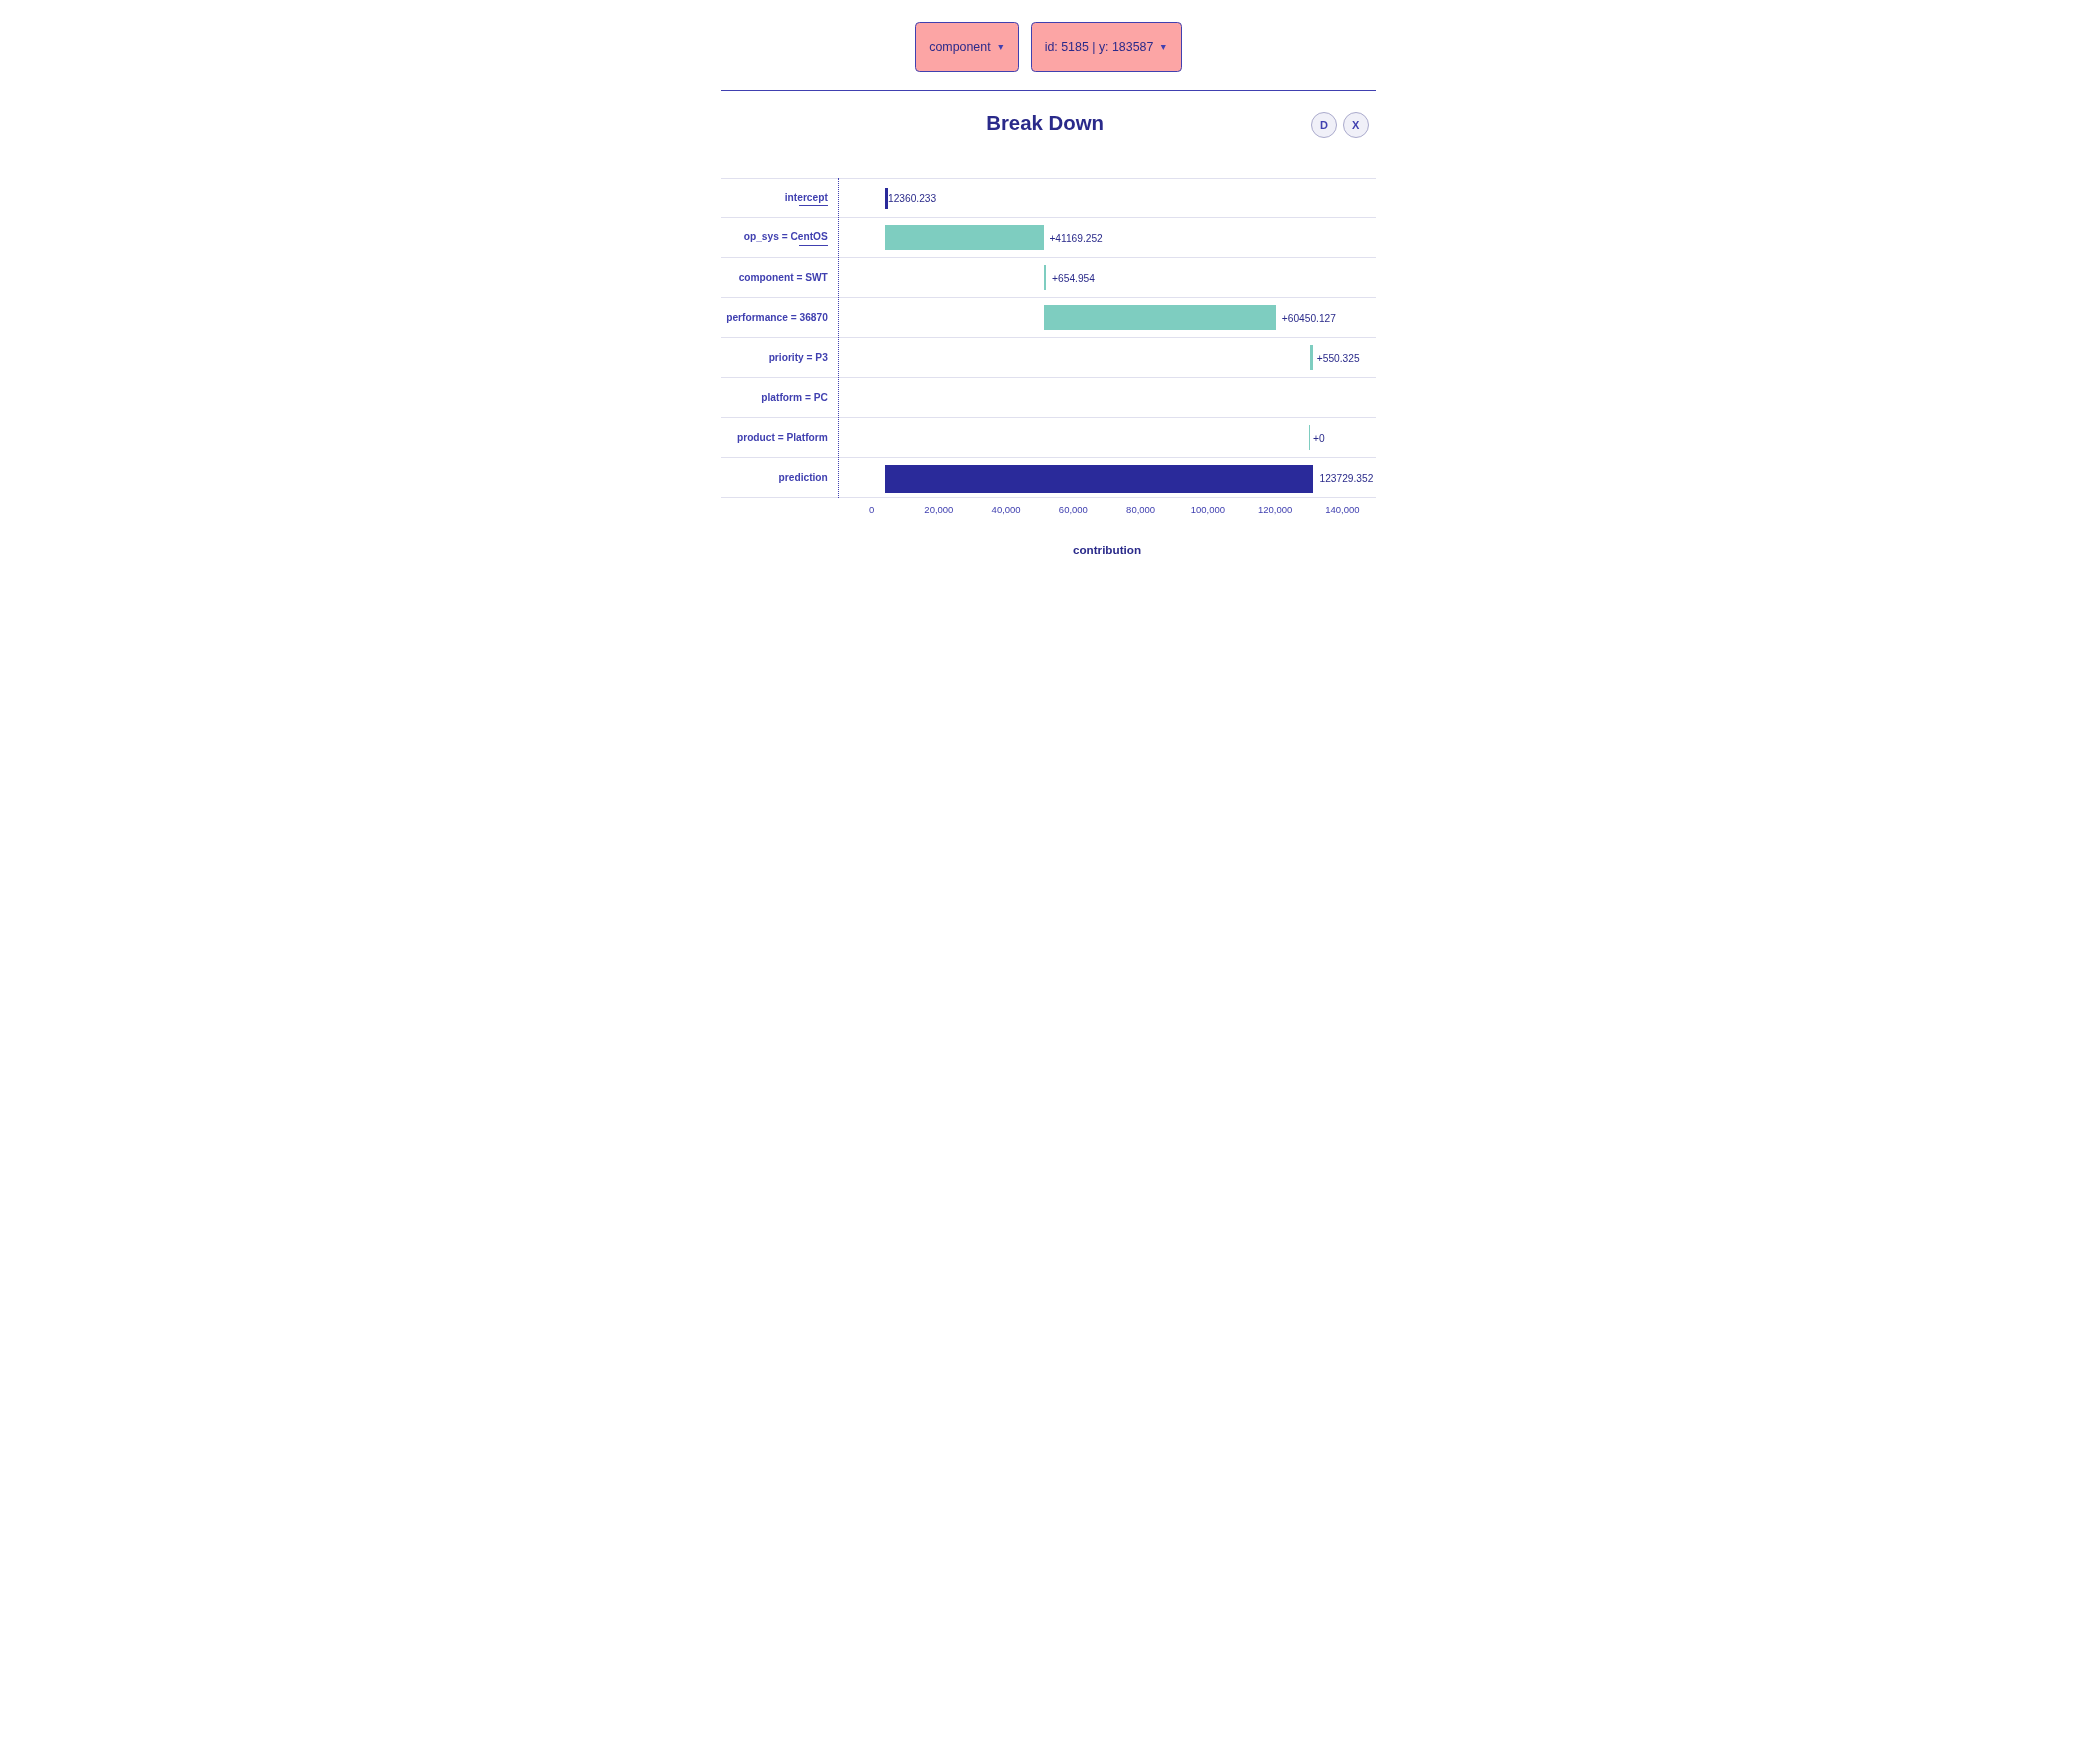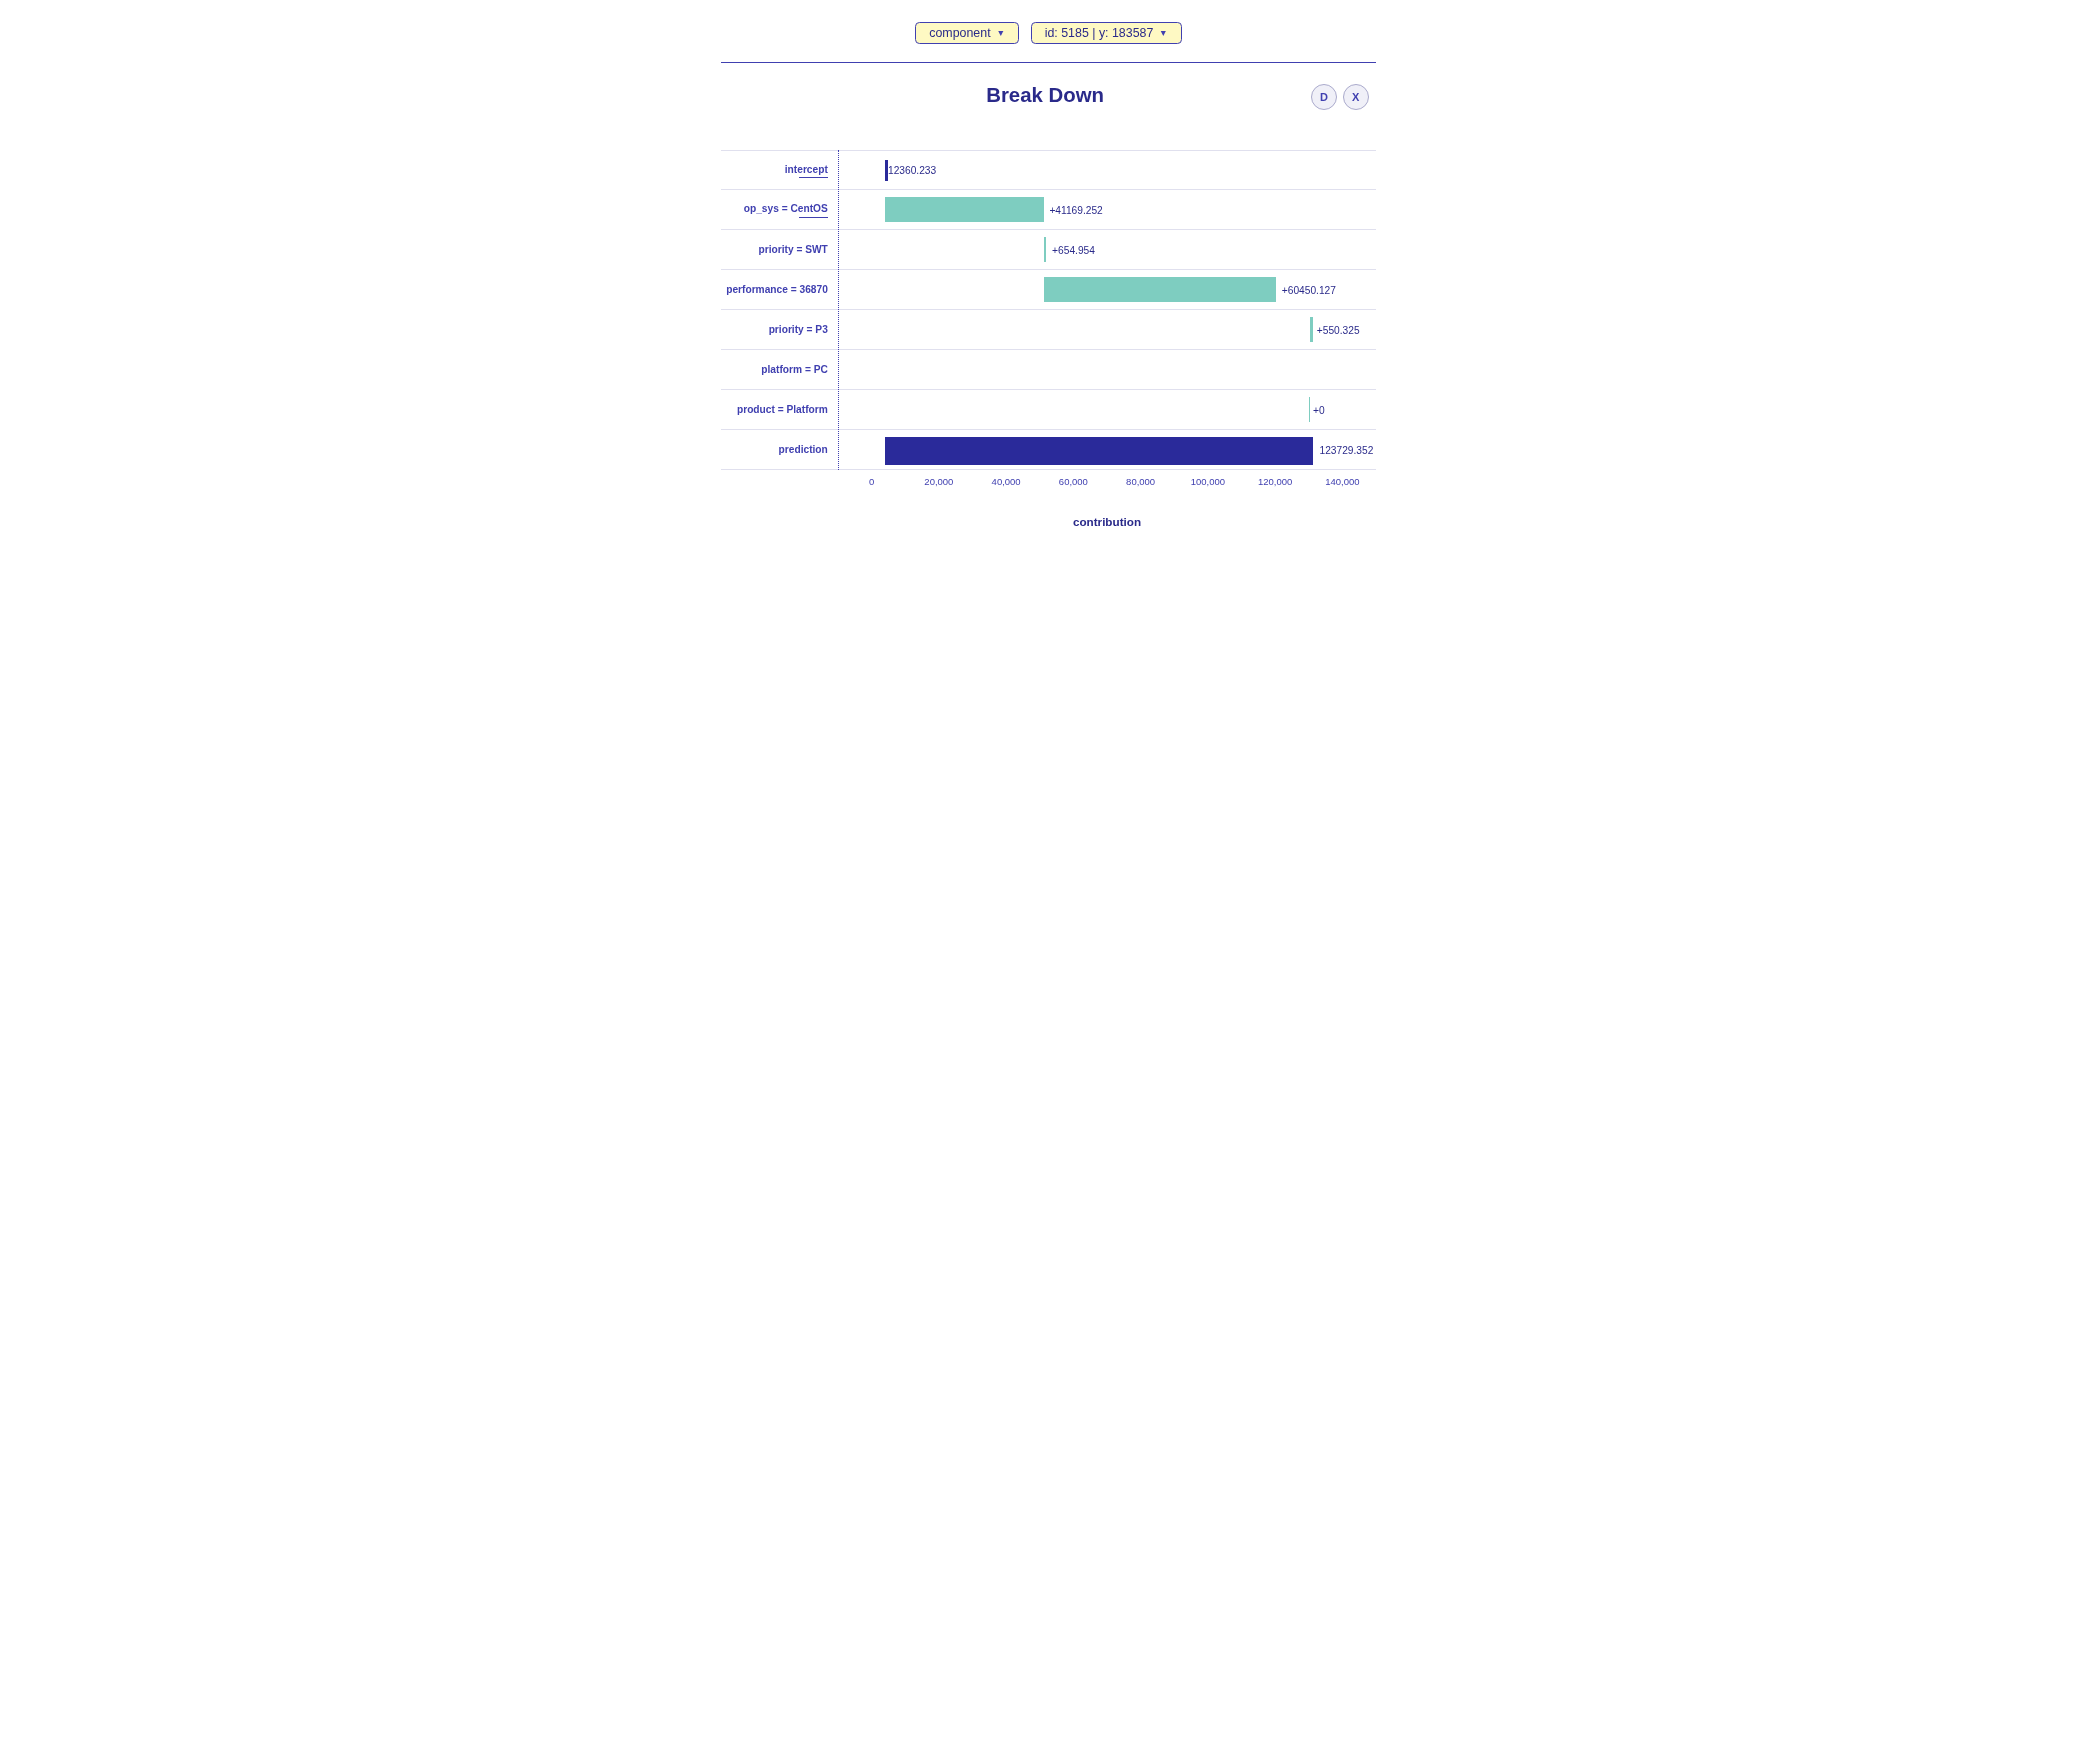--- a/index.html
+++ b/index.html
@@ -16,24 +16,24 @@
     .top-controls {
       display: flex;
       gap: 11.7px;
       margin-bottom: 17.5px;
       align-items: center;
     }
 
     .dropdown-btn {
       border: 1.5px solid #4040b0;
       border-radius: 4.4px;
-      padding: 3px 13px;
+      padding: 17px 13px;
       font-size: 12.4px;
       color: #2a2a8a;
-      background: #fef9c3;
+      background: #fca5a5;
       cursor: pointer;
       display: flex;
       align-items: center;
       gap: 5.8px;
       font-weight: 500;
     }
 
     .dropdown-btn .chevron {
       font-size: 8.7px;
       color: #4040b0;
@@ -204,21 +204,21 @@
         </div>
       </div>
       <div class="chart-row">
         <div class="row-label">op_sys = CentOS<div style="border-bottom: 1.5px solid rgb(64, 64, 176); width: 29px; margin-top: 1.5px; margin-left: auto;"></div></div>
         <div class="bars-zone" style="position: relative;">
           <div class="bar-segment" style="left: 8.8%; width: 29.4%; background: rgb(126, 205, 192);"></div>
           <div class="bar-value" style="left: 39.3%;">+41169.252</div>
         </div>
       </div>
       <div class="chart-row">
-        <div class="row-label">priority = SWT</div>
+        <div class="row-label">component = SWT</div>
         <div class="bars-zone" style="position: relative;">
           <div class="bar-segment" style="left: 38.2%; width: 0.5%; background: rgb(126, 205, 192);"></div>
           <div class="bar-value" style="left: 39.8%;">+654.954</div>
         </div>
       </div>
       <div class="chart-row">
         <div class="row-label">performance = 36870</div>
         <div class="bars-zone" style="position: relative;">
           <div class="bar-segment" style="left: 38.2%; width: 43.2%; background: rgb(126, 205, 192);"></div>
           <div class="bar-value" style="left: 82.5%;">+60450.127</div>

